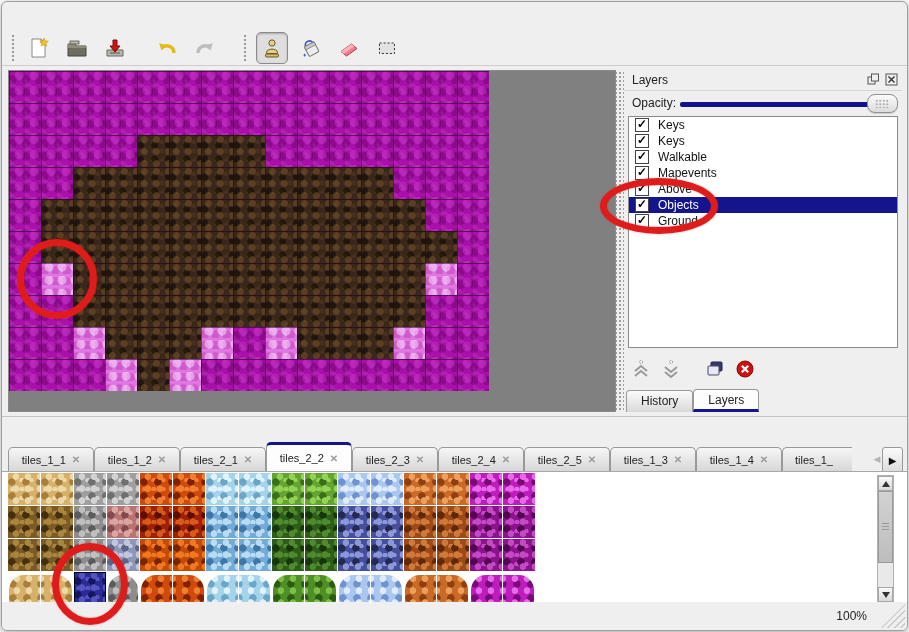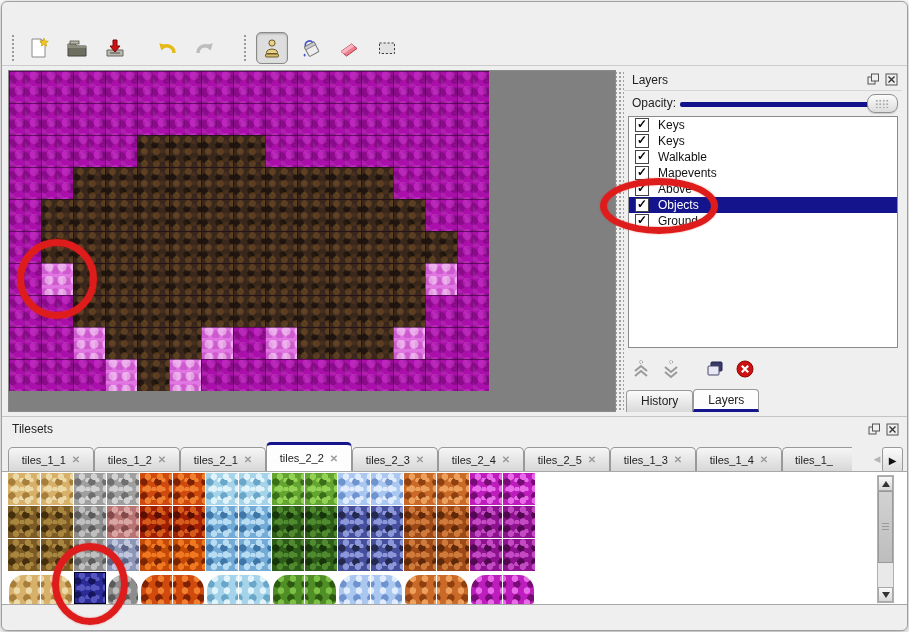--- a/index.html
+++ b/index.html
@@ -443,35 +443,20 @@
         </svg>
       </div>
     </div>
     <div class="panel-tabs" id="panel-tabs">
         <div class="ptab">History</div>
         <div class="ptab active">Layers</div>
       </div>
   </div>
 
   <div class="tilesets-panel">
-    <div class="ts-titlebar">
-      <span class="ts-title">Tilesets</span>
-      <span class="win-icon" style="right:26px;top:6px">
-        <svg width="13" height="13" viewBox="0 0 13 13">
-          <rect x="1" y="4" width="7" height="7" fill="#efefef" stroke="#555"></rect>
-          <rect x="4.5" y="1" width="7" height="7" fill="#efefef" stroke="#555"></rect>
-        </svg>
-      </span>
-      <span class="win-icon" style="right:8px;top:6px">
-        <svg width="13" height="13" viewBox="0 0 13 13">
-          <rect x="1" y="1" width="11" height="11" fill="#efefef" stroke="#555"></rect>
-          <path d="M3.5 3.5 l6 6 M9.5 3.5 l-6 6" stroke="#333" stroke-width="1.4"></path>
-        </svg>
-      </span>
-    </div>
     <div class="ts-tabs" id="ts-tabs">
         <div class="ttab">
           <span>tiles_1_1</span>
           <span class="x">✕</span>
         </div>
         <div class="ttab">
           <span>tiles_1_2</span>
           <span class="x">✕</span>
         </div>
         <div class="ttab">
@@ -587,20 +572,24 @@
       <div class="ts-scrollbar">
         <div class="sb-btn sb-up">
             <span class="arrow-up"></span>
           </div>
         <div class="sb-thumb"></div>
         <div class="sb-btn sb-down">
             <span class="arrow-down"></span>
           </div>
       </div>
     </div>
+    <div class="ts-status">
+      <span class="zoom-level">100%</span>
+      <div class="resize-grip"></div>
+    </div>
   </div>
 
   <div id="annotations">
       <div class="anno" style="left: 15px; top: 237px; width: 66px; height: 66px; border-color: rgb(222, 28, 28);"></div>
       <div class="anno" style="left: 598px; top: 176px; width: 104px; height: 42px; border-color: rgb(222, 28, 28);"></div>
       <div class="anno" style="left: 50px; top: 541px; width: 62px; height: 68px; border-color: rgb(222, 28, 28);"></div>
     </div>
 </div>
 
 </body></html>

